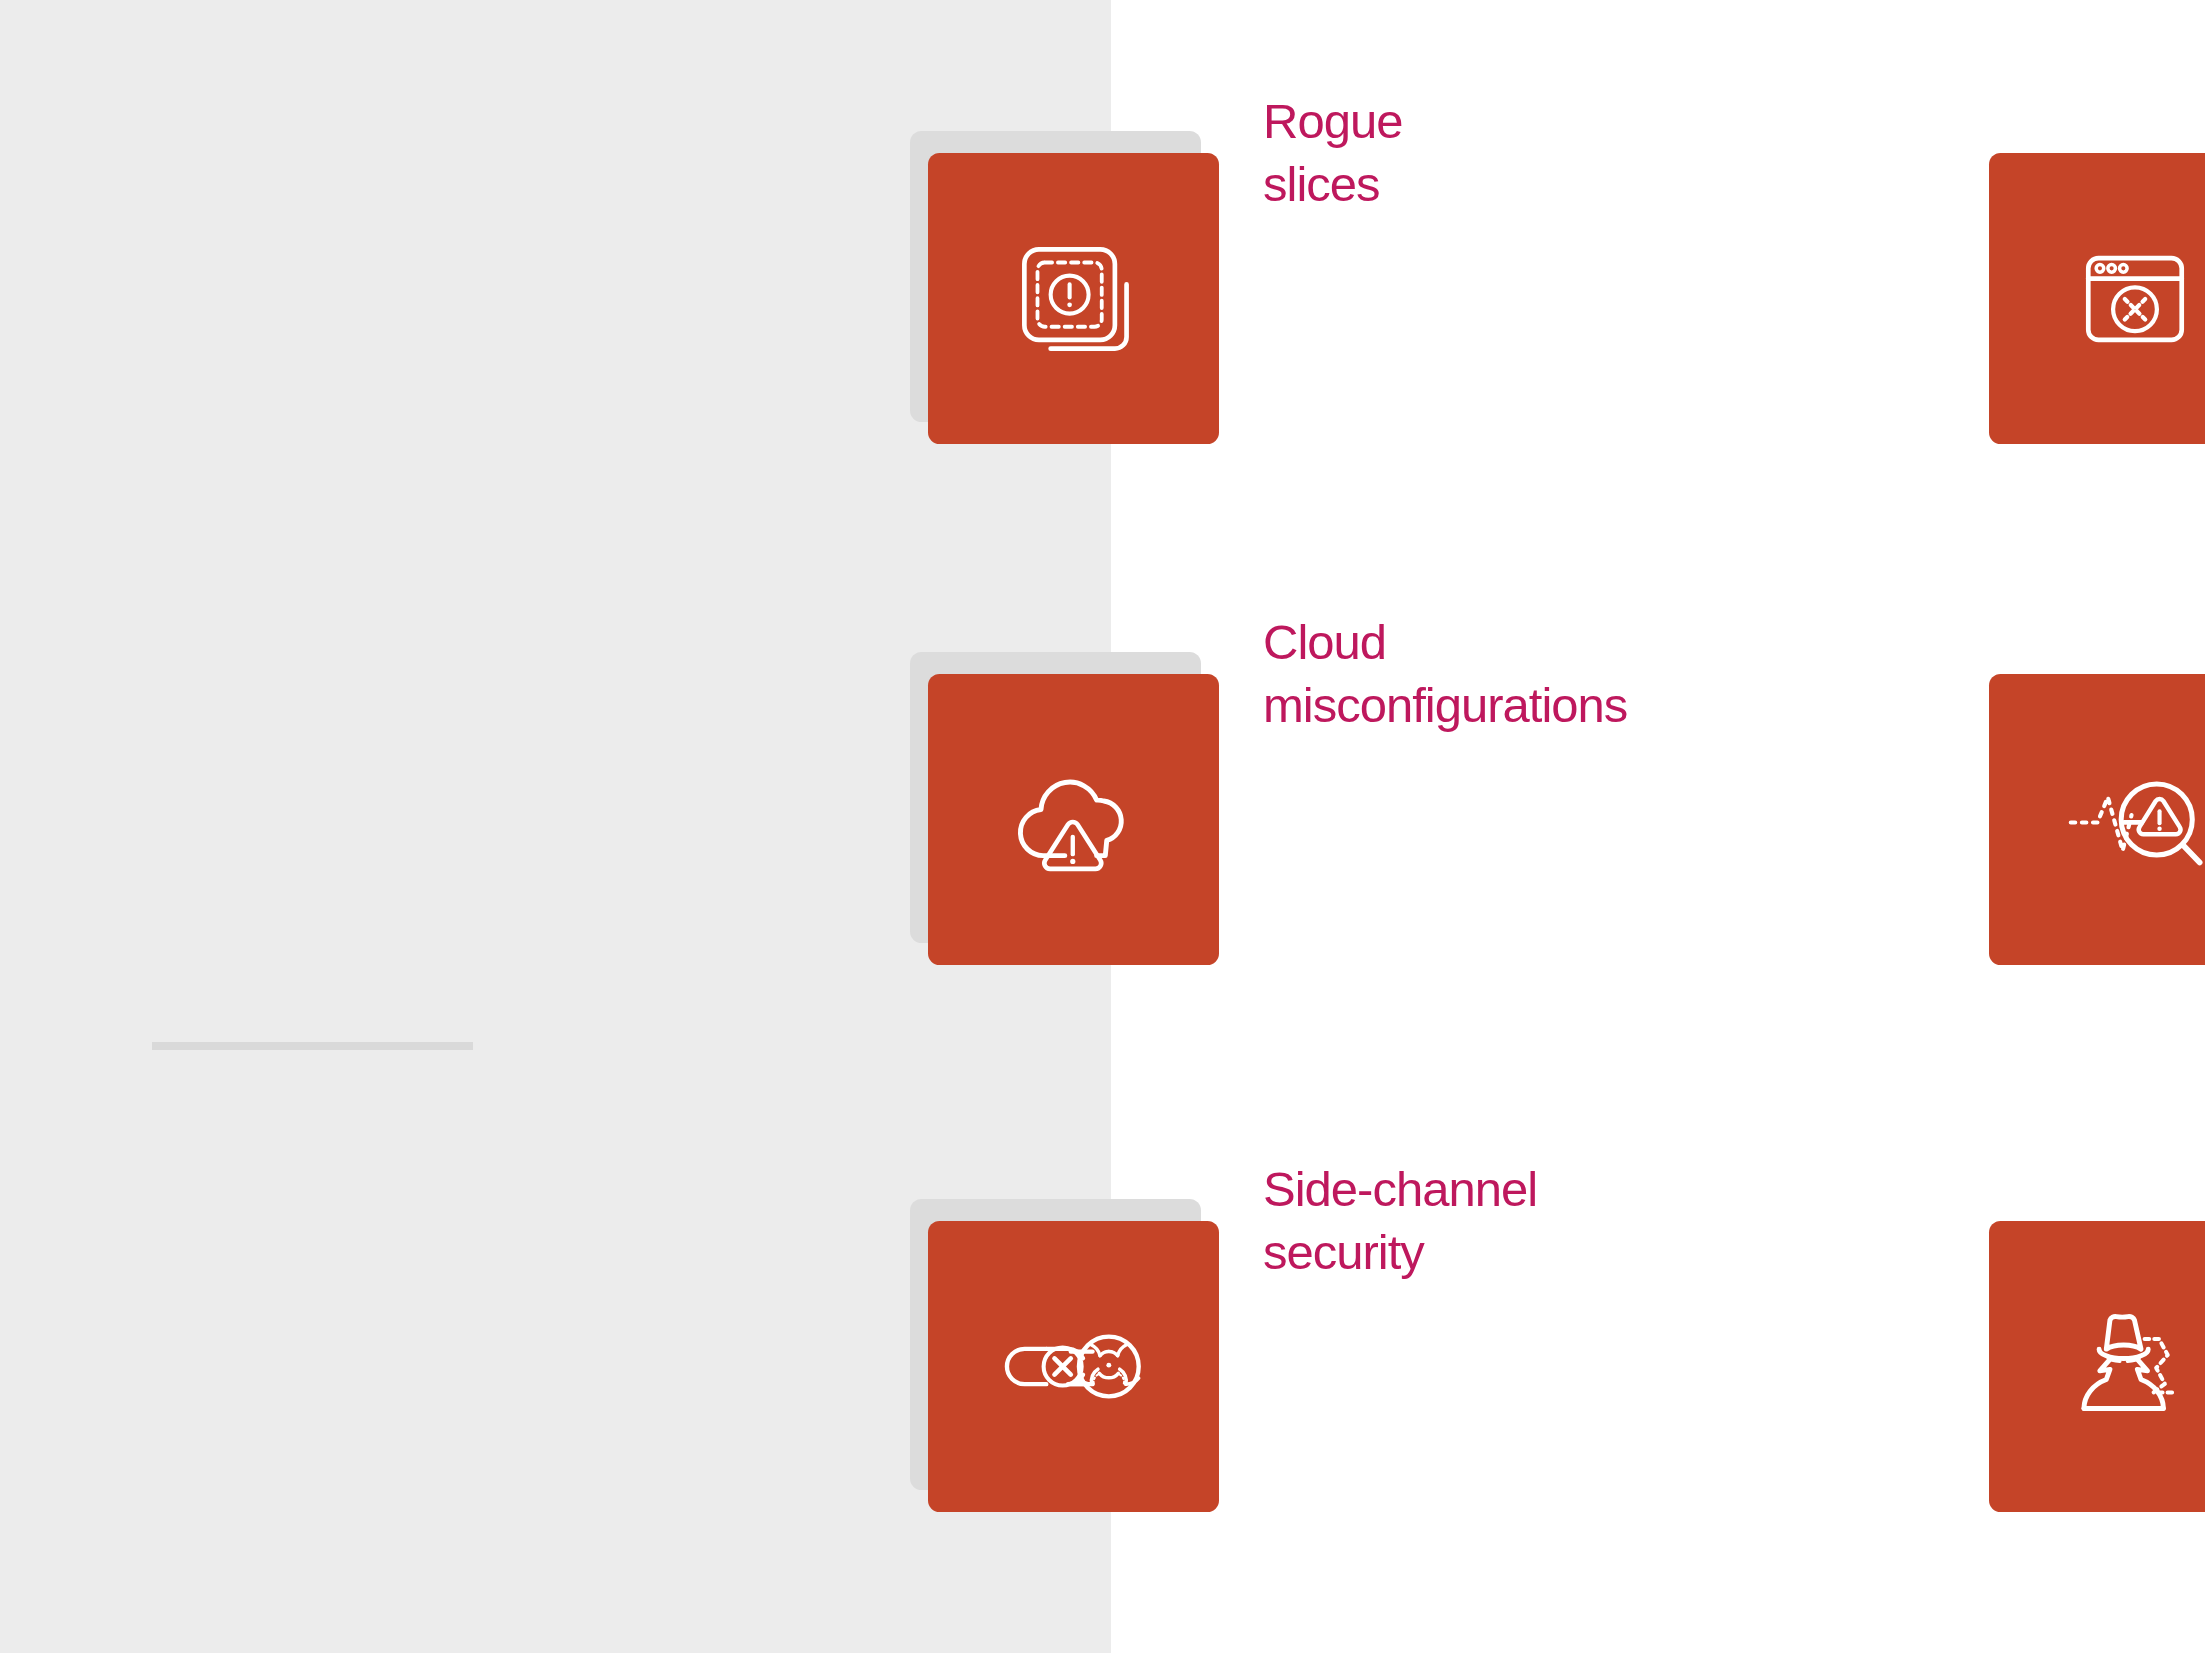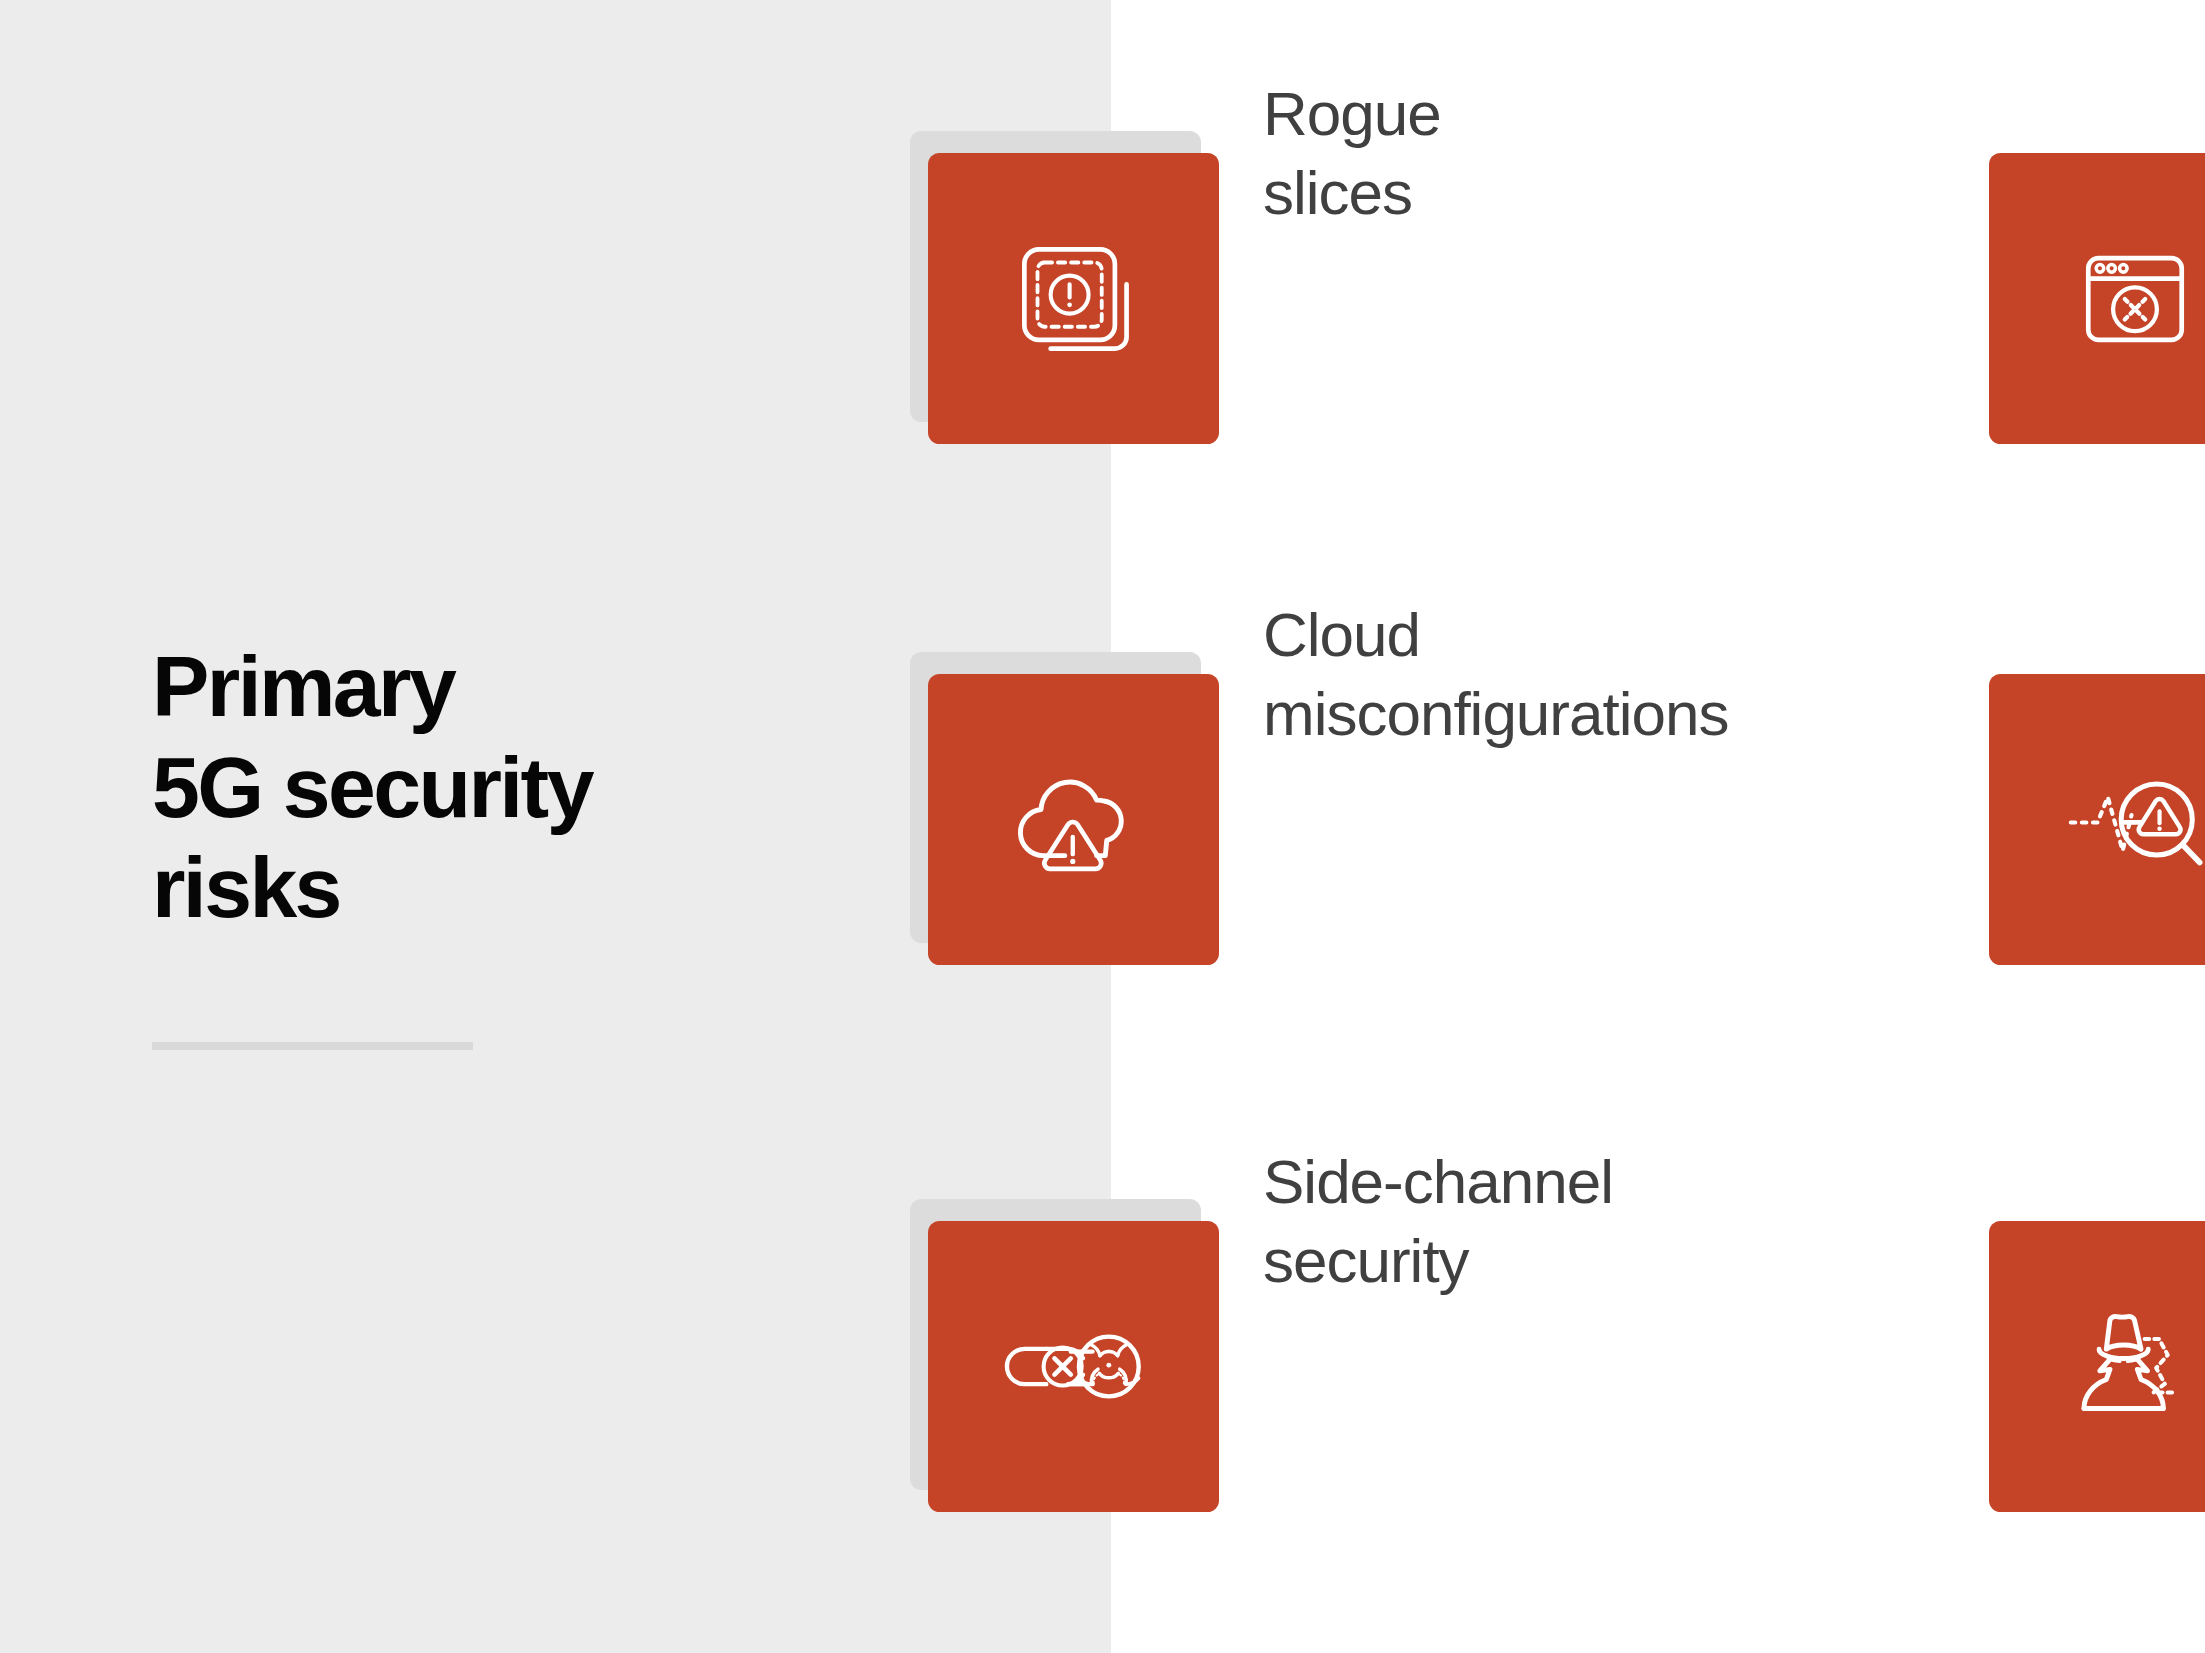--- a/index.html
+++ b/index.html
@@ -57,41 +57,36 @@
     background:#c54428;
     display:flex;align-items:center;justify-content:center;
   }
   .tile svg{display:block;}
 
   .item-label{
     position:absolute;
     left:335px;
     top:50%;
     transform:translateY(-50%);
-    font-size:62px;
+    font-size:49px;
     line-height:1.28;
     letter-spacing:-1px;
-    color:#404040;
+    color:#be185d;
     font-weight:400;
     white-space:pre-line;
     width:551px;
   }
 </style>
 </head>
 <body>
 
 <div class="canvas">
 
   <div class="left-panel"></div>
 
-  <div class="title-block">
-    <h1>Primary
-5G security
-risks</h1>
-  </div>
   <div class="title-rule"></div>
 
   <div class="grid">
 
     <div class="item" style="left:928px;top:153px;">
       <div class="tile-shadow"></div>
       <div class="tile">
         <span>
           <svg width="146" height="146" viewBox="0 0 100 100" fill="none" stroke="#ffffff" stroke-width="3.2" stroke-linecap="round" stroke-linejoin="round">
 

